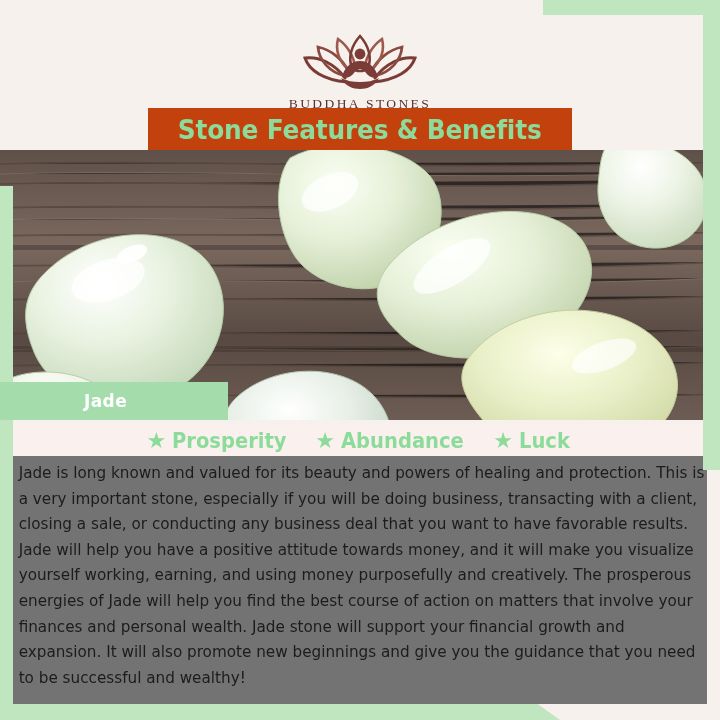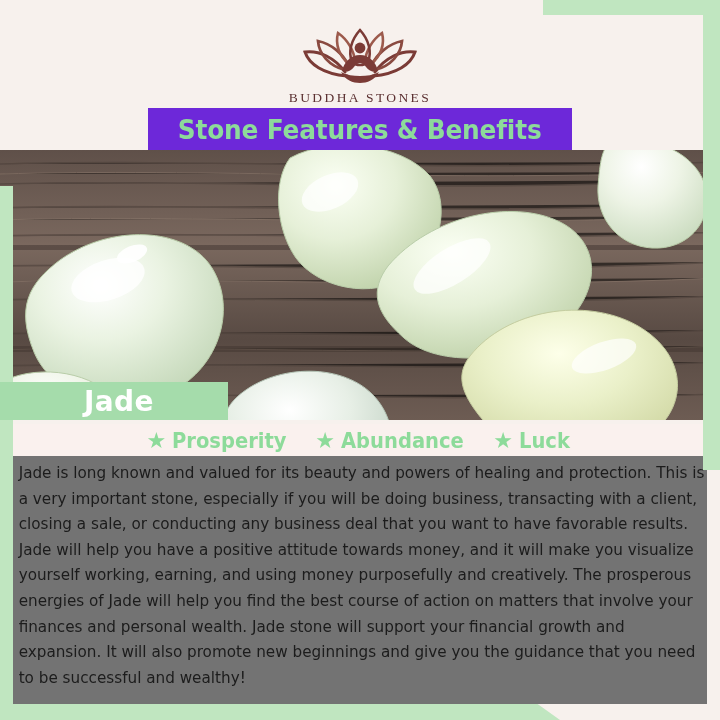--- a/index.html
+++ b/index.html
@@ -54,21 +54,21 @@
     width: 560px;
     height: 16px;
     background: #c0e6c0;
     z-index: 6;
     clip-path: polygon(0 0, 96% 0, 100% 100%, 0 100%);
   }
 
   
   .logo-block {
     position: absolute;
-    top: 10px;
+    top: 16px;
     left: 0;
     width: 720px;
     height: 108px;
     display: flex;
     flex-direction: column;
     align-items: center;
     justify-content: flex-start;
     padding-top: 14px;
     box-sizing: border-box;
     z-index: 8;
@@ -87,21 +87,21 @@
     font-weight: 400;
   }
 
   
   .title-bar {
     position: absolute;
     top: 108px;
     left: 148px;
     width: 424px;
     height: 42px;
-    background: #6d28d9;
+    background: #c2410c;
     display: flex;
     align-items: center;
     justify-content: center;
     z-index: 8;
   }
   .title-text {
     font-family: "DejaVu Sans", sans-serif;
     font-weight: bold;
     font-size: 27px;
     color: #8ddb9a;
@@ -132,21 +132,21 @@
     height: 38px;
     background: #a5dcab;
     display: flex;
     align-items: center;
     z-index: 7;
   }
   .name-text {
     margin-left: 84px;
     font-family: "DejaVu Sans", sans-serif;
     font-weight: bold;
-    font-size: 28px;
+    font-size: 17px;
     color: #ffffff;
     letter-spacing: 0.4px;
   }
 
   
   .benefits {
     position: absolute;
     top: 424px;
     left: 0;
     width: 720px;

